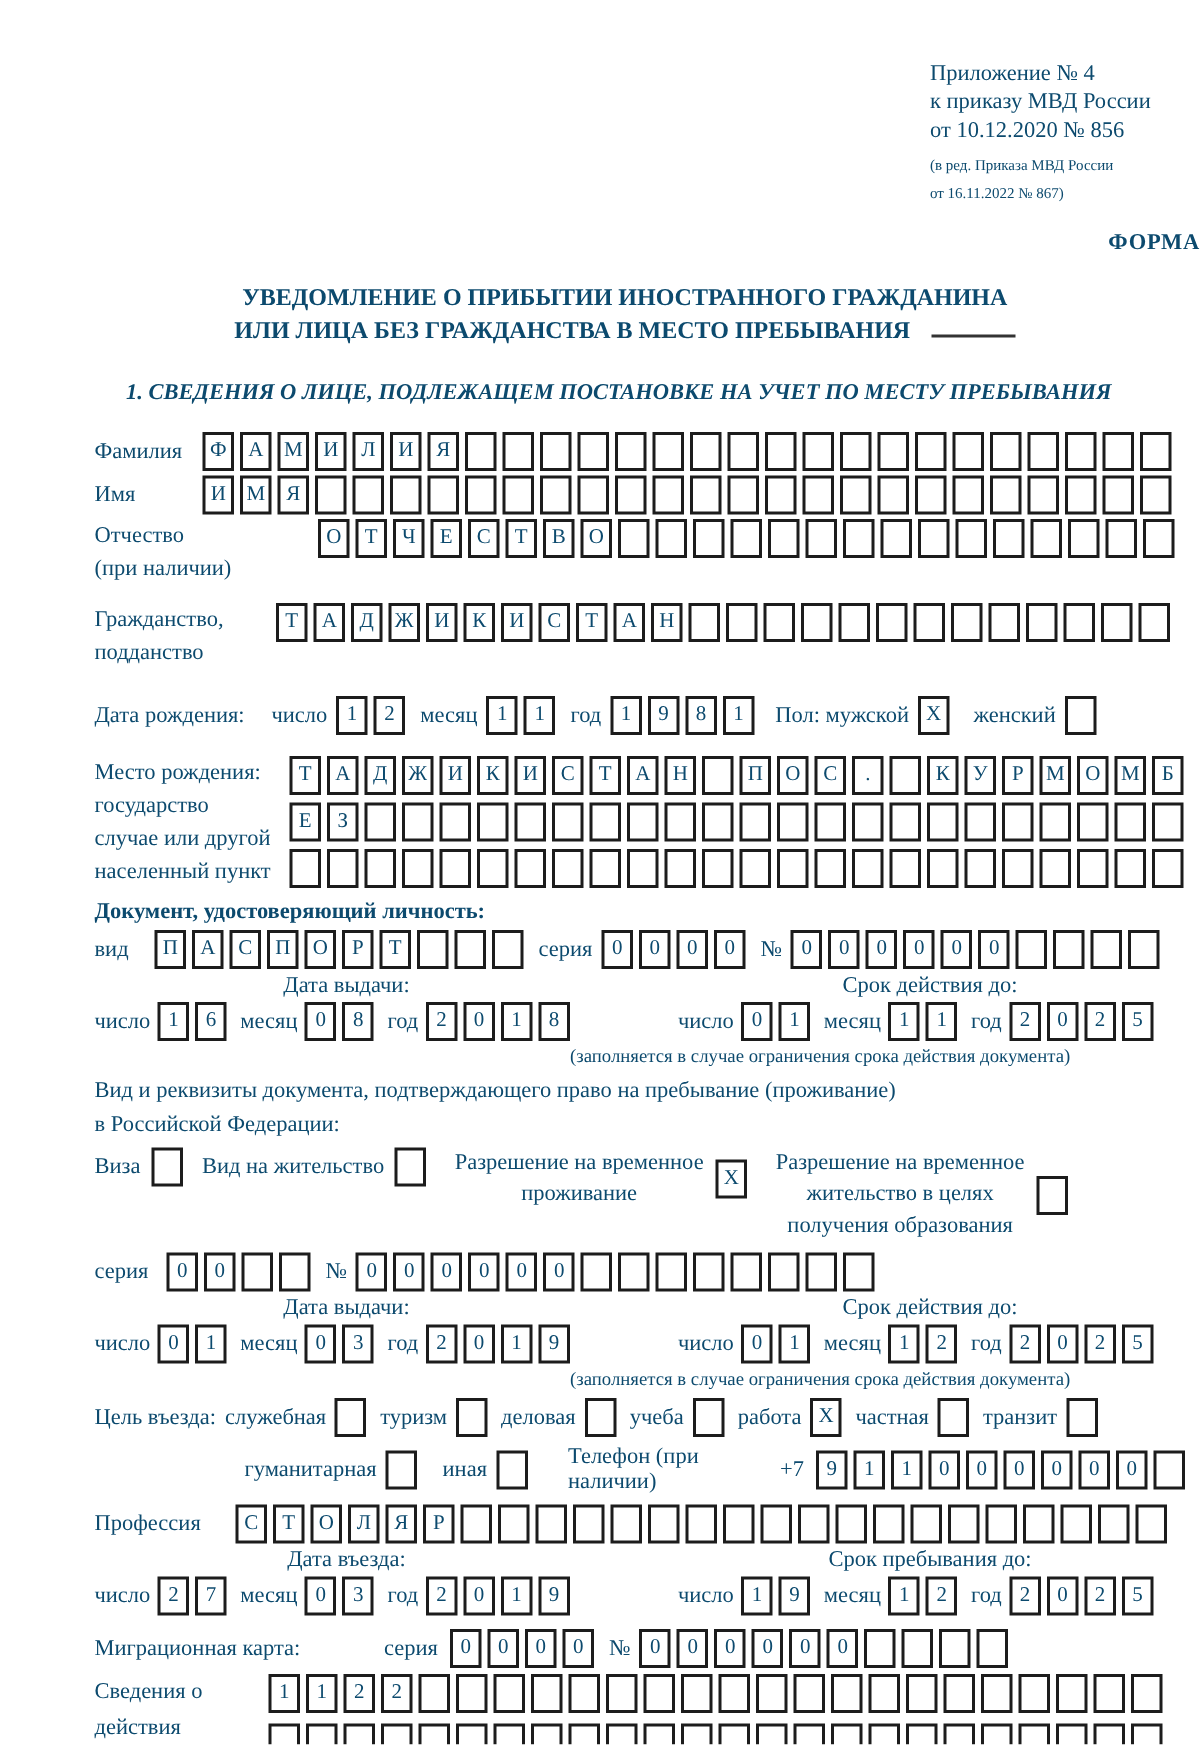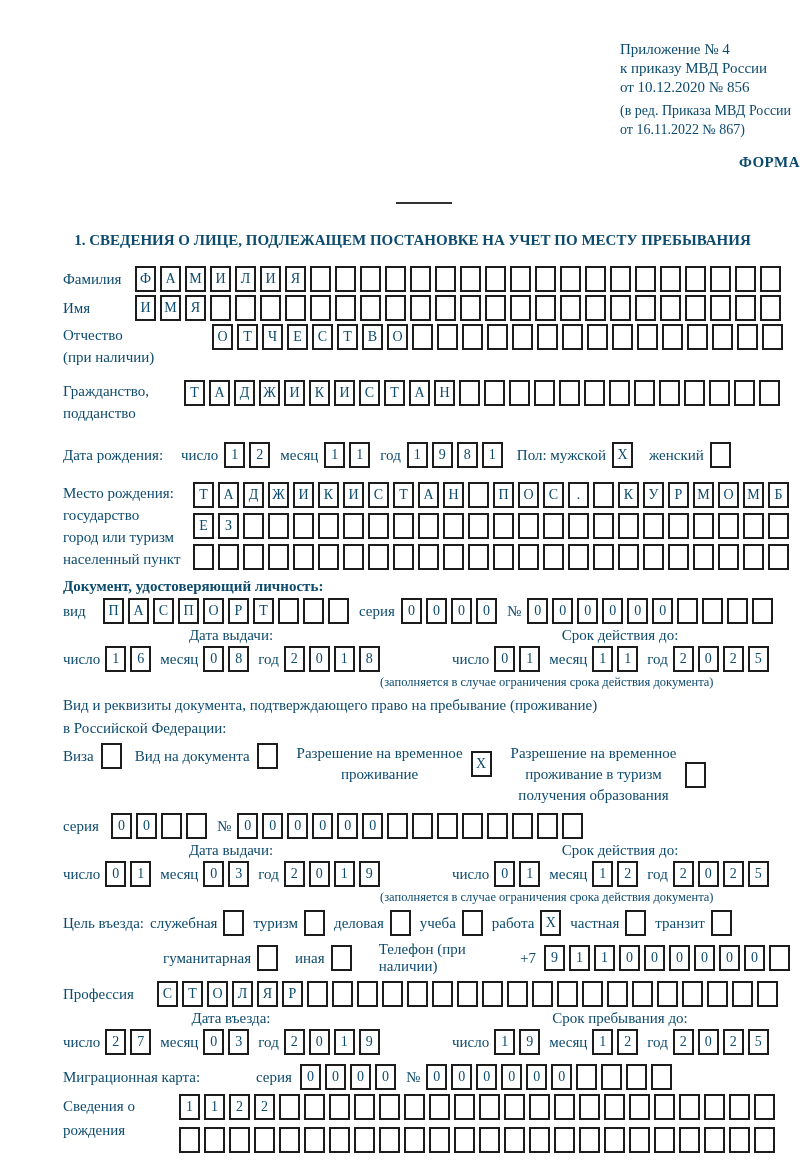--- a/index.html
+++ b/index.html
@@ -5,27 +5,27 @@
   * { box-sizing: border-box; margin: 0; padding: 0; }
   html,body { background:#ffffff; }
   .page {
     width: 800px; height: 1163px; background: #fff; color: #0c4a6e;
     font-family: "Liberation Serif", "DejaVu Serif", serif;
     font-size: 15px; padding: 40px 10px 0 63px; overflow: hidden; position: relative;
   }
   
   .header { margin-left: 557px; width: 180px; line-height: 19px; }
   .h-line { white-space: nowrap; }
-  .h-line.small { font-size: 14px; }
+  .h-line.small { font-size: 10px; }
   .h-line.gap { margin-top: 4px; }
   .forma { font-weight: bold; text-align: right; margin-top: 14px; letter-spacing: .5px; }
   
   .title { text-align: center; font-weight: bold; font-size: 16px; margin-top: 16px; line-height: 22px; margin-left:-20px; }
   .title-blank { display:inline-block; width: 56px; border-bottom: 2px solid #333; margin-left: 14px; height: 14px; }
-  .section-heading { font-weight: bold; font-size: 15px; margin-top: 22px; text-align:center; margin-left:-28px; white-space:nowrap; }
+  .section-heading { font-weight: bold; font-size: 15px; margin-top: 22px; text-align:center; margin-left:-28px; white-space:nowrap;font-style:italic; }
   .rows { margin-top: 17px; }
   
   .row { display: flex; align-items: flex-start; margin-bottom: 3px; }
   .rlabel { flex: none; line-height: 26px; }
   .lbl-line2, .lbl-line { display: block; line-height: 22px; }
   .w72 { width: 72px; } .w149 { width: 149px; } .w121 { width: 121px; }
   .w130 { width: 130px; } .w94 { width: 94px; } .w40 { width: 40px; }
   .mb12 { margin-bottom: 12px; } .mb18 { margin-bottom: 18px; }
   
   .cells { display: inline-flex; gap: 4px; flex: none; }
@@ -78,21 +78,22 @@
   <div class="header">
     <div class="h-line">Приложение № 4</div>
     <div class="h-line">к приказу МВД России</div>
     <div class="h-line">от 10.12.2020 № 856</div>
     <div class="h-line small gap">(в ред. Приказа МВД России</div>
     <div class="h-line small">от 16.11.2022 № 867)</div>
     <div class="forma">ФОРМА</div>
   </div>
 
   <div class="title">
-    <div><span class="title-blank"></span></div>
+    <div>УВЕДОМЛЕНИЕ О ПРИБЫТИИ ИНОСТРАННОГО ГРАЖДАНИНА</div>
+    <div><span>ИЛИ ЛИЦА БЕЗ ГРАЖДАНСТВА В МЕСТО ПРЕБЫВАНИЯ</span><span class="title-blank"></span></div>
   </div>
 
   <div class="section-heading">1. СВЕДЕНИЯ О ЛИЦЕ, ПОДЛЕЖАЩЕМ ПОСТАНОВКЕ НА УЧЕТ ПО МЕСТУ ПРЕБЫВАНИЯ</div>
 
   <div class="rows">
 
     <div class="row">
       <span class="rlabel w72">Фамилия</span>
       <span class="cells">
           <span class="cell">Ф</span>
@@ -247,21 +248,21 @@
       <span class="ilabel" style="margin-left:16px">женский</span>
       <span class="cells">
           <span class="cell"></span>
         </span>
     </div>
 
     <div class="row" style="margin-top:14px">
       <div class="rlabel w130">
         <span class="lbl-line">Место рождения:</span>
         <span class="lbl-line">государство</span>
-        <span class="lbl-line">город или туризм</span>
+        <span class="lbl-line">случае или другой</span>
         <span class="lbl-line">населенный пункт</span>
       </div>
       <div class="bp-col">
         <div class="cells">
             <span class="cell">Т</span>
             <span class="cell">А</span>
             <span class="cell">Д</span>
             <span class="cell">Ж</span>
             <span class="cell">И</span>
             <span class="cell">К</span>
@@ -429,38 +430,38 @@
     <div class="intro" style="margin-top:0">в Российской Федерации:</div>
 
     <div class="stay-options">
       <span class="opt">
         <span class="olabel">Виза</span>
         <span class="cells">
             <span class="cell"></span>
           </span>
       </span>
       <span class="opt" style="margin-right:19px">
-        <span class="olabel">Вид на документа</span>
+        <span class="olabel">Вид на жительство</span>
         <span class="cells">
             <span class="cell"></span>
           </span>
       </span>
       <span class="opt" style="margin-right:19px">
         <span class="mlabel">
           <span>Разрешение на временное</span><br>
           <span>проживание</span>
         </span>
         <span class="cells">
             <span class="cell">X</span>
           </span>
       </span>
       <span class="opt" style="margin-right:0">
         <span class="mlabel">
           <span>Разрешение на временное</span><br>
-          <span>проживание в туризм</span><br>
+          <span>жительство в целях</span><br>
           <span>получения образования</span>
         </span>
         <span class="cells">
             <span class="cell"></span>
           </span>
       </span>
     </div>
 
     <div class="row">
       <span class="rlabel" style="width:48px">серия</span>
@@ -710,21 +711,21 @@
           <span class="cell"></span>
           <span class="cell"></span>
           <span class="cell"></span>
           <span class="cell"></span>
         </span>
     </div>
 
     <div class="reps">
       <div class="rep-label">
         <span>Сведения о</span>
-        <span>рождения</span>
+        <span>действия</span>
 
       </div>
       <div class="rep-col">
         <div class="cells">
             <span class="cell">1</span>
             <span class="cell">1</span>
             <span class="cell">2</span>
             <span class="cell">2</span>
             <span class="cell"></span>
             <span class="cell"></span>

